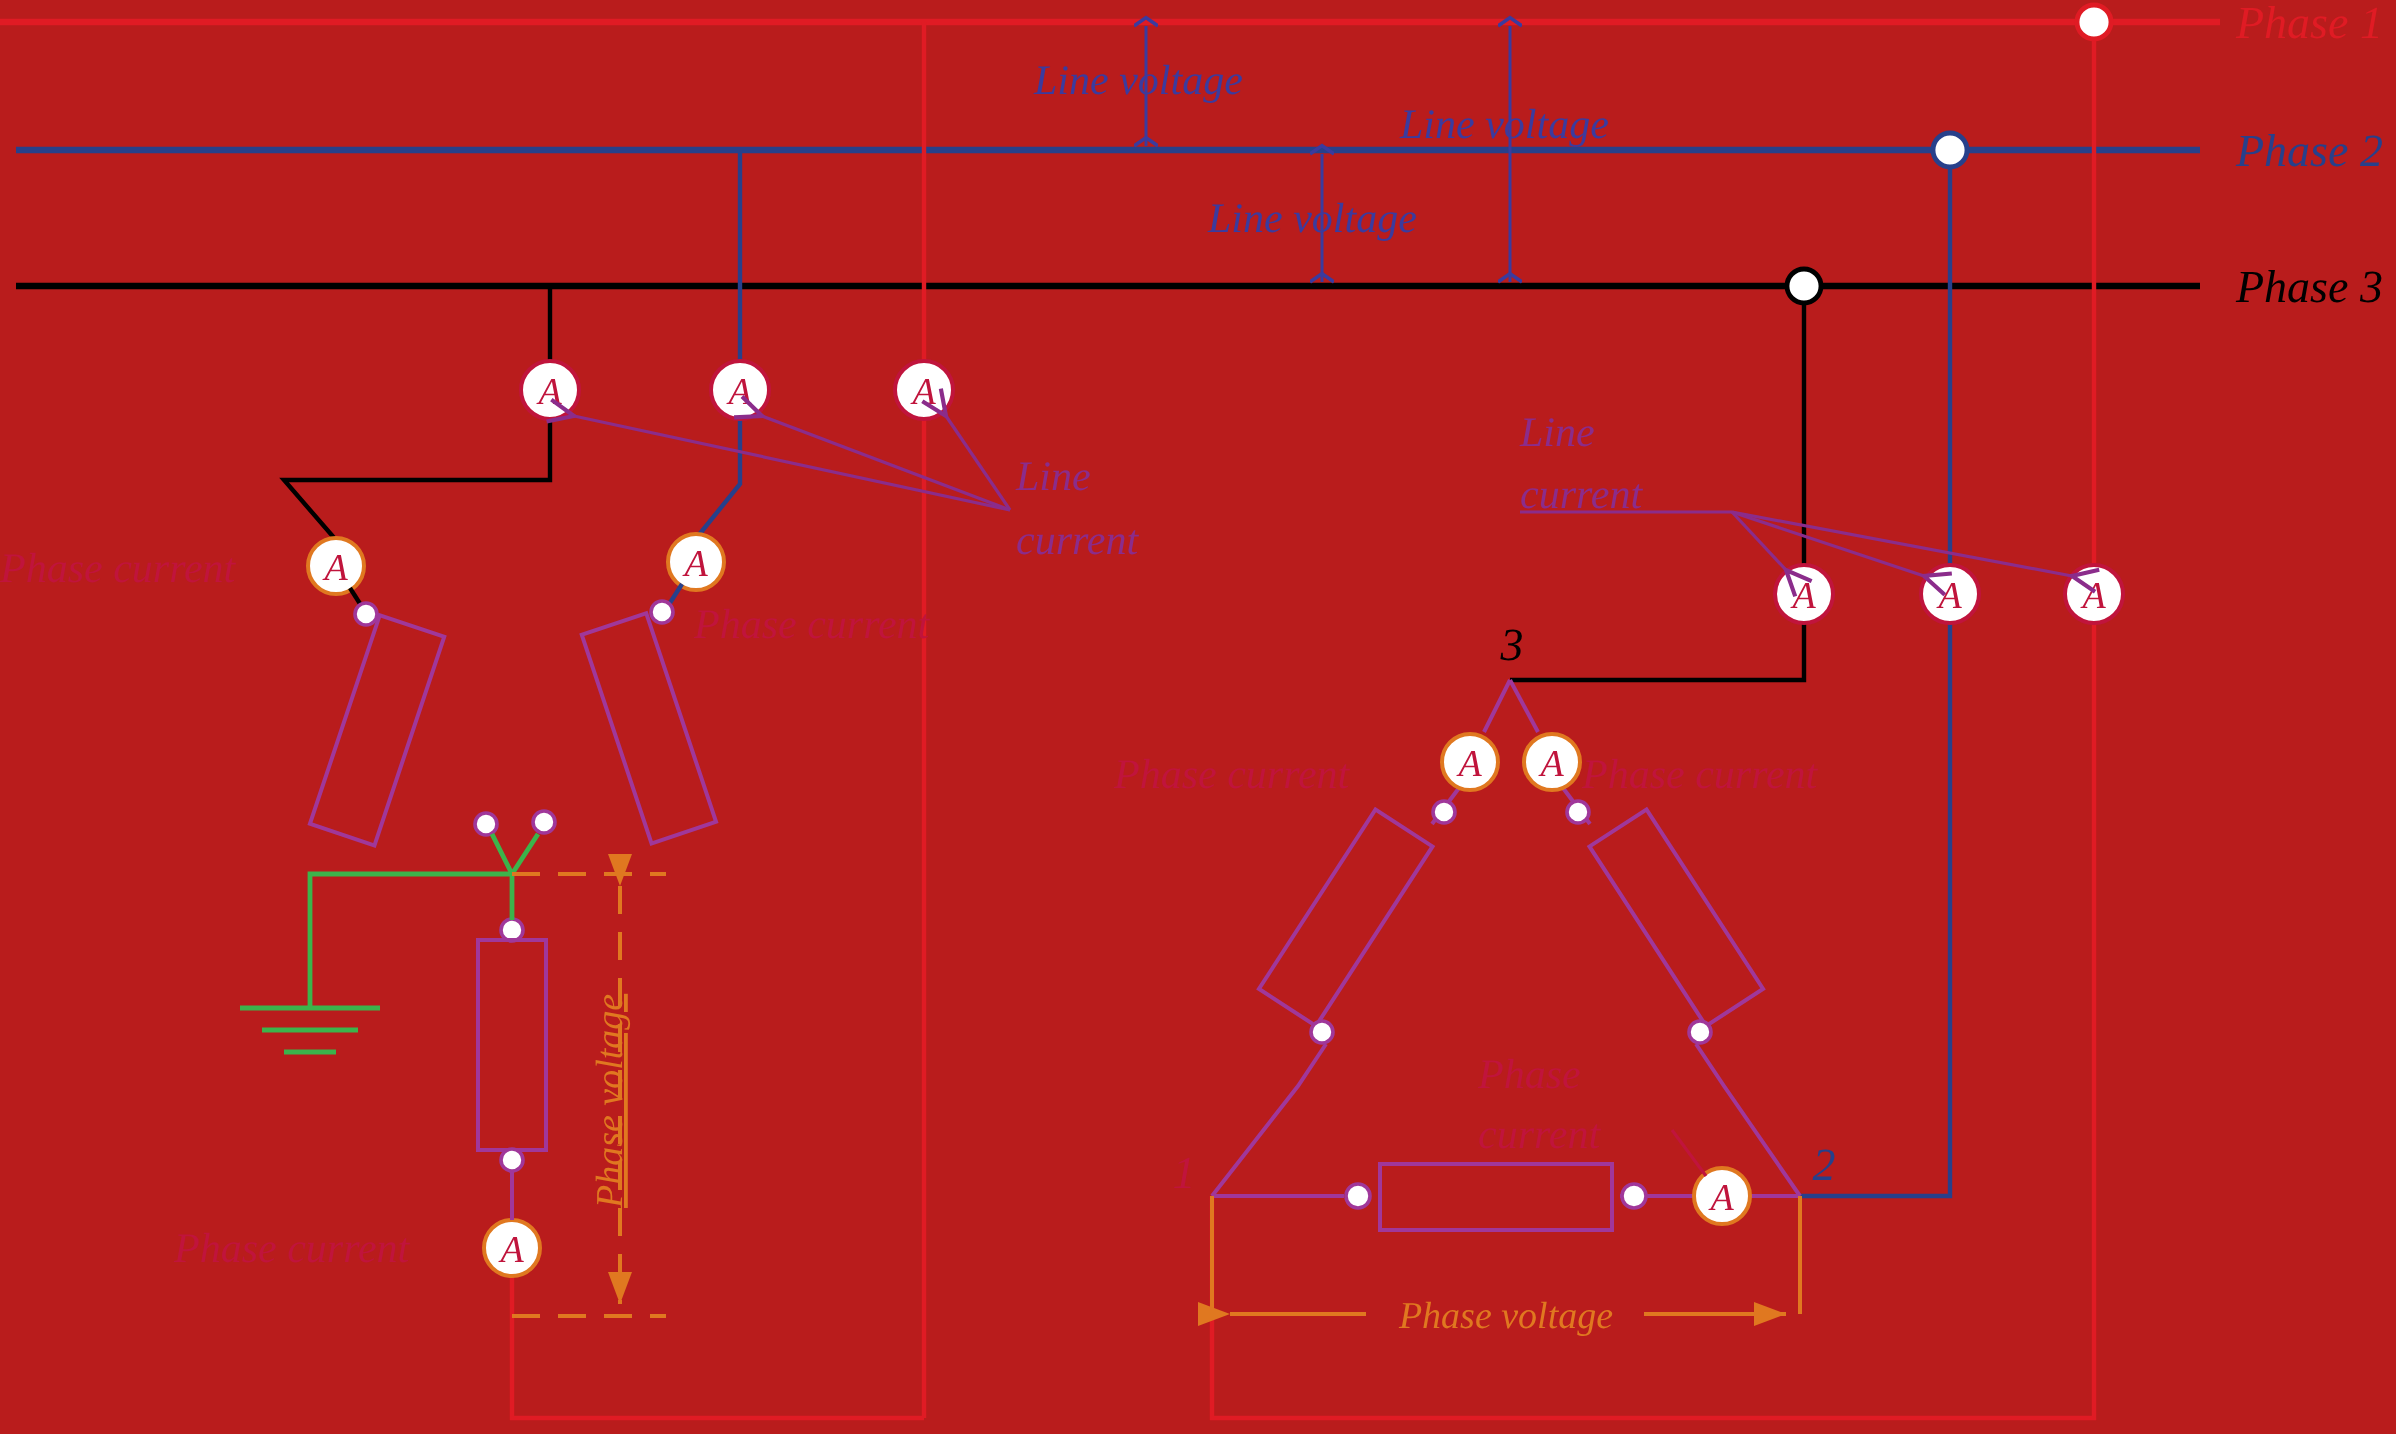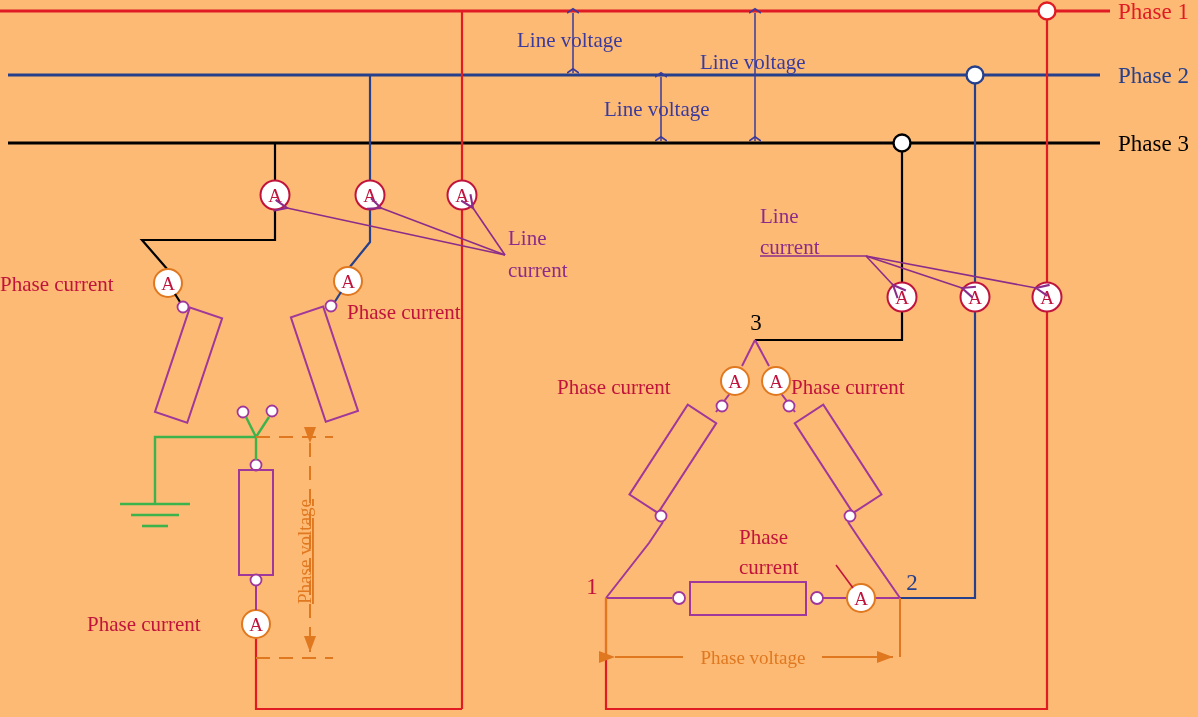--- a/index.html
+++ b/index.html
@@ -4,23 +4,24 @@
 <style>
   html, body {
     margin: 0;
     padding: 0;
     background: #ffffff;
   }
   #stage {
     position: relative;
     width: 1198px;
     height: 717px;
-    background: #fdba74;
+    background: #b91c1c;
     font-family: "Liberation Serif", "DejaVu Serif", serif;
     overflow: hidden;
+    font-style: italic;
   }
   svg#diagram {
     position: absolute;
     left: 0;
     top: 0;
     width: 1198px;
     height: 717px;
   }
   text { font-family: "Liberation Serif", "DejaVu Serif", serif; }
   .lbl-phase { font-size: 23px; }

